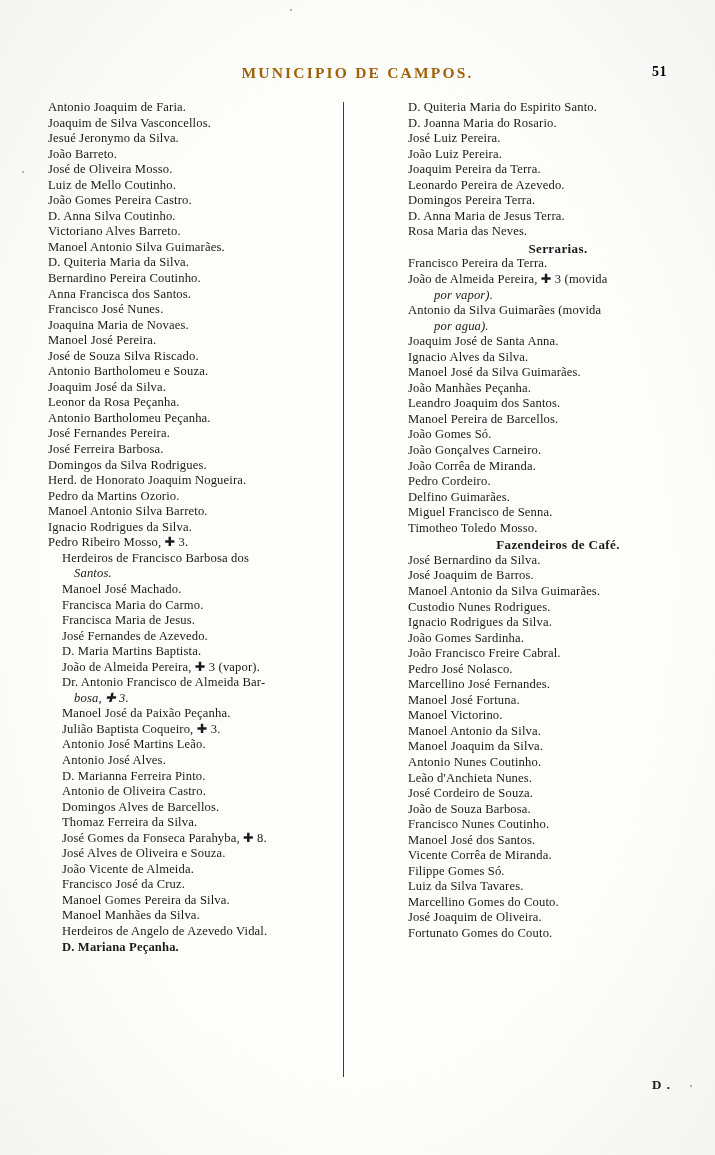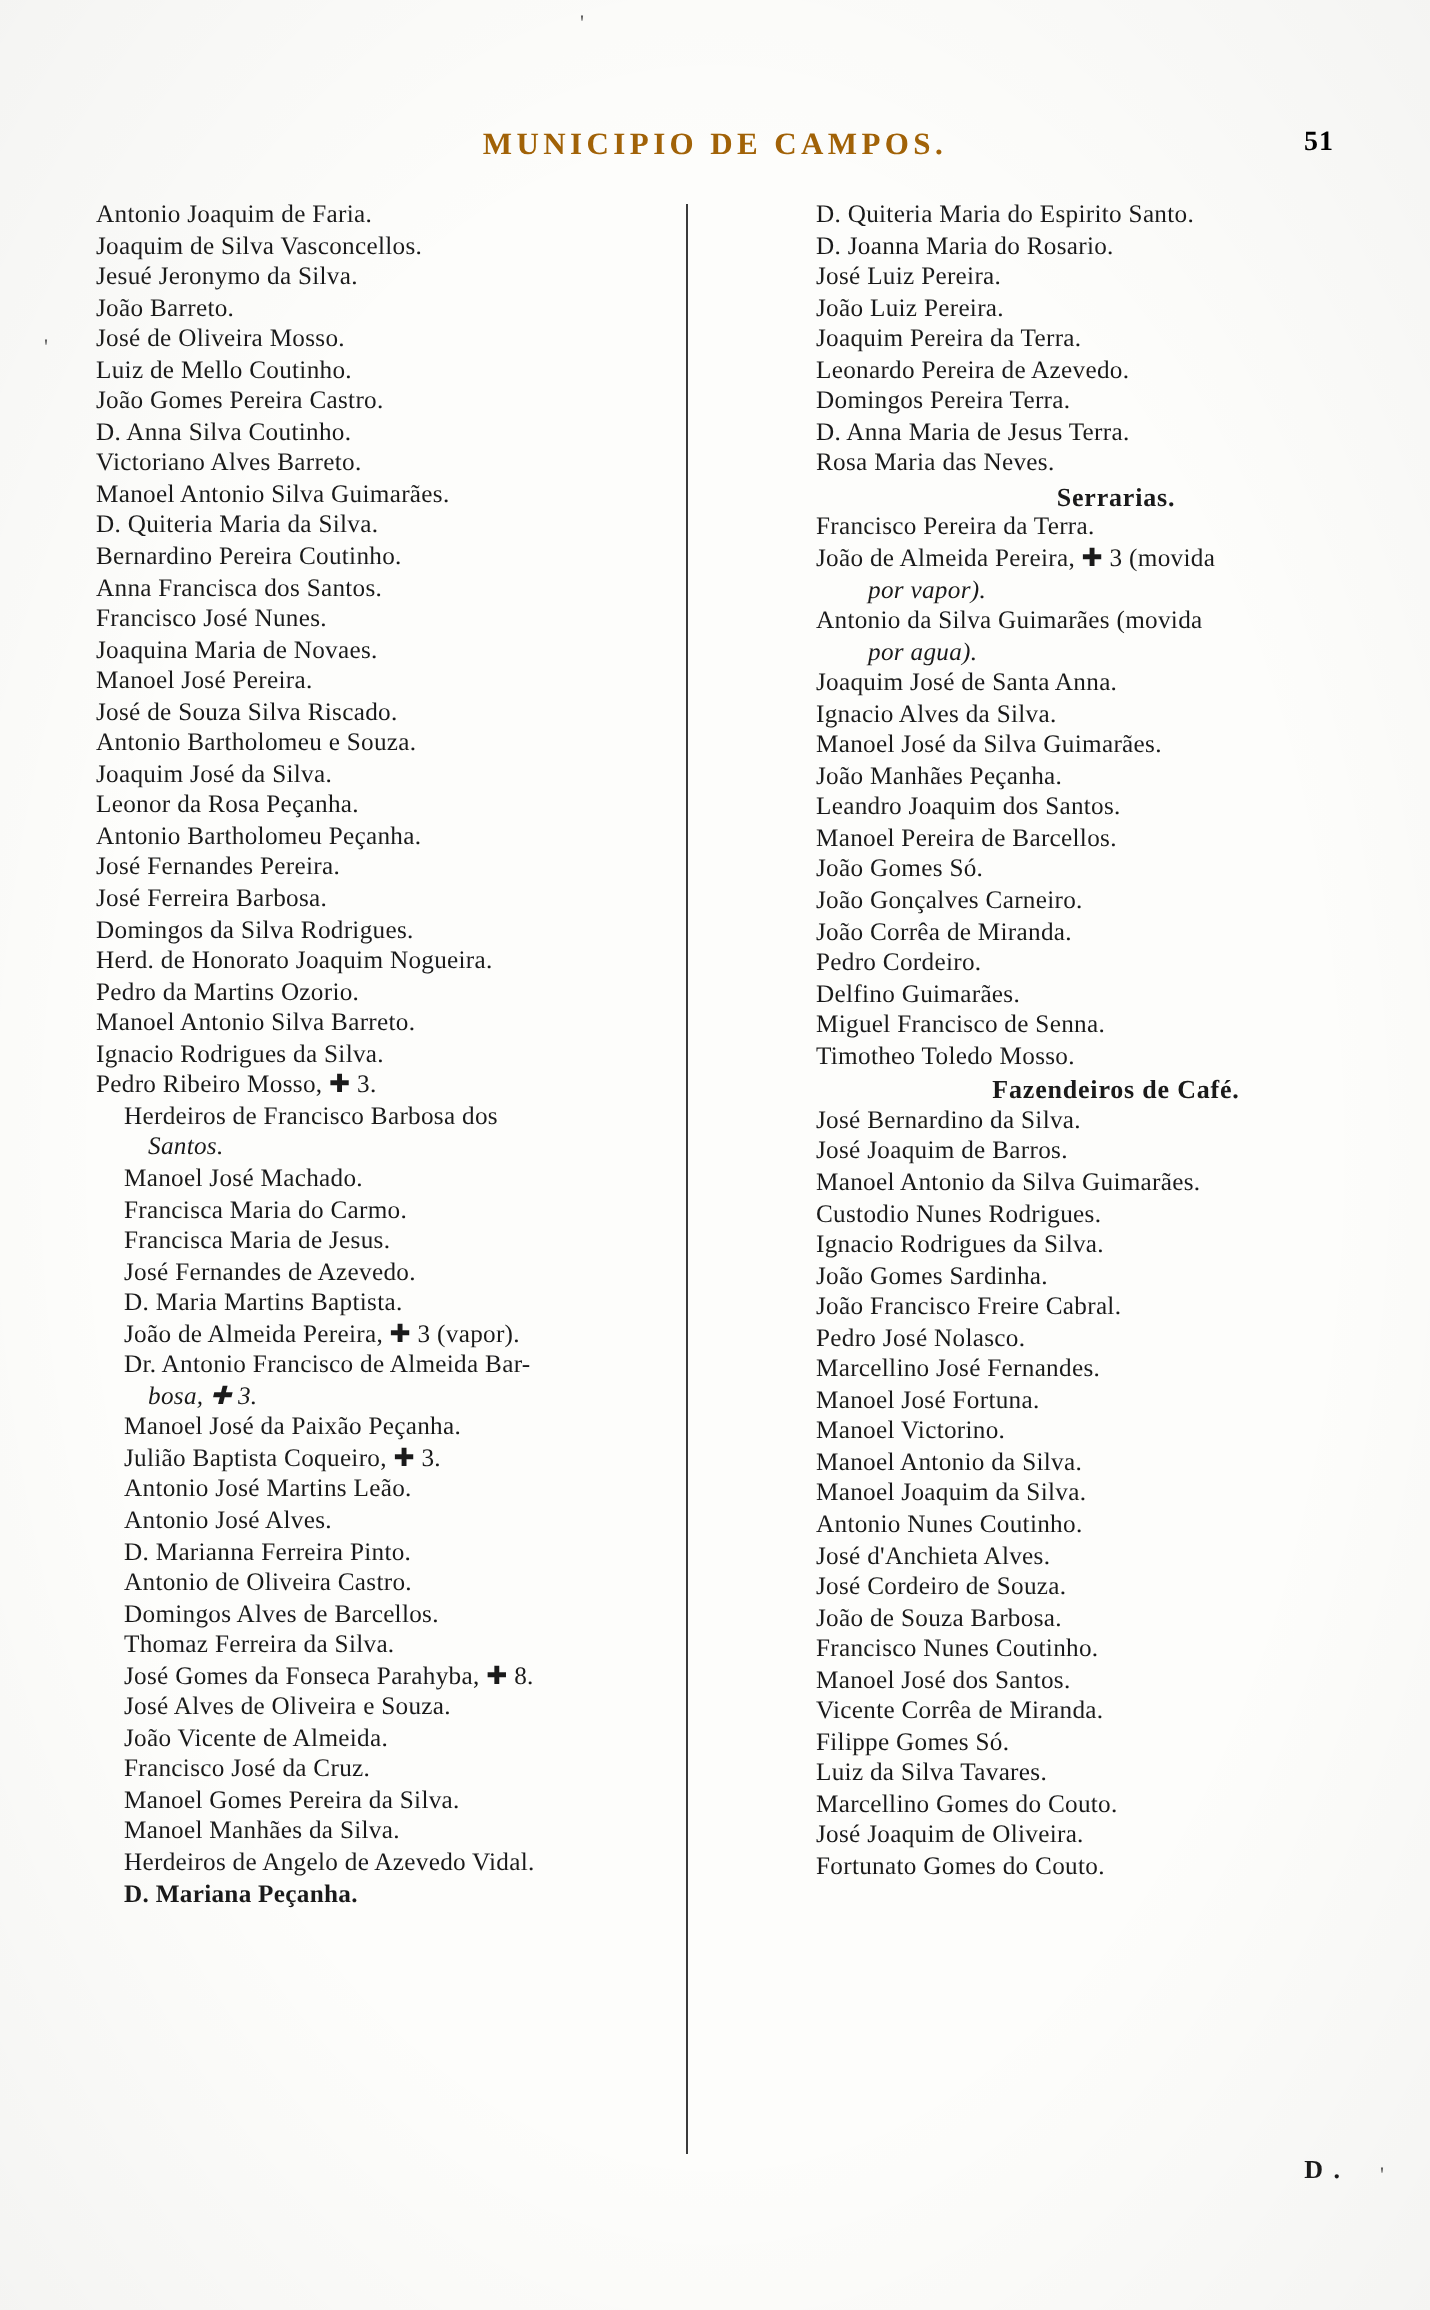--- a/index.html
+++ b/index.html
@@ -235,21 +235,21 @@
         <div class="entry">Ignacio Rodrigues da Silva.</div>
         <div class="entry">João Gomes Sardinha.</div>
         <div class="entry">João Francisco Freire Cabral.</div>
         <div class="entry">Pedro José Nolasco.</div>
         <div class="entry">Marcellino José Fernandes.</div>
         <div class="entry">Manoel José Fortuna.</div>
         <div class="entry">Manoel Victorino.</div>
         <div class="entry">Manoel Antonio da Silva.</div>
         <div class="entry">Manoel Joaquim da Silva.</div>
         <div class="entry">Antonio Nunes Coutinho.</div>
-        <div class="entry">José d'Anchieta Alves.</div>
+        <div class="entry">Leão d'Anchieta Nunes.</div>
         <div class="entry">José Cordeiro de Souza.</div>
         <div class="entry">João de Souza Barbosa.</div>
         <div class="entry">Francisco Nunes Coutinho.</div>
         <div class="entry">Manoel José dos Santos.</div>
         <div class="entry">Vicente Corrêa de Miranda.</div>
         <div class="entry">Filippe Gomes Só.</div>
         <div class="entry">Luiz da Silva Tavares.</div>
         <div class="entry">Marcellino Gomes do Couto.</div>
         <div class="entry">José Joaquim de Oliveira.</div>
         <div class="entry">Fortunato Gomes do Couto.</div>

